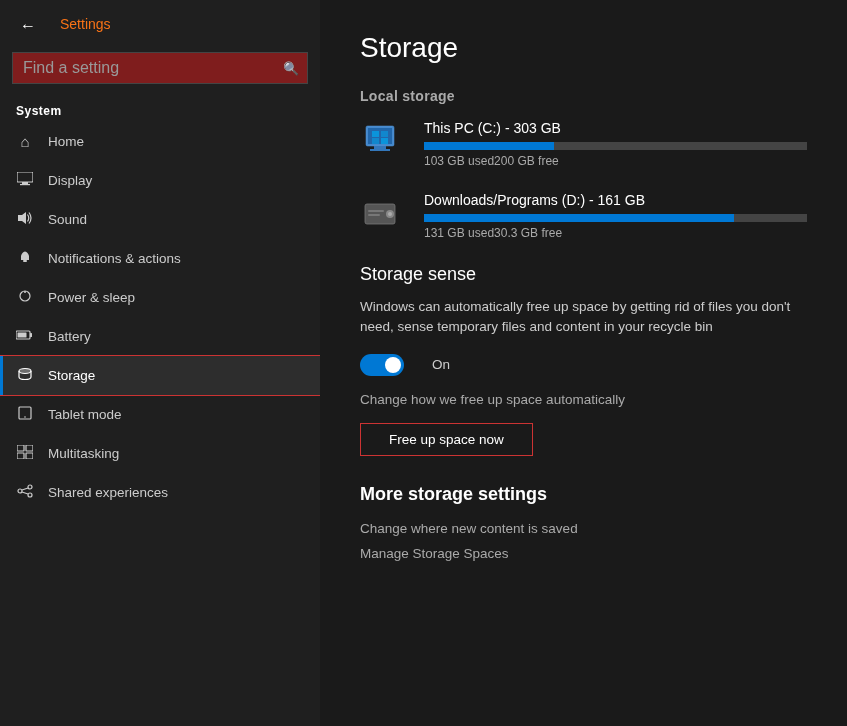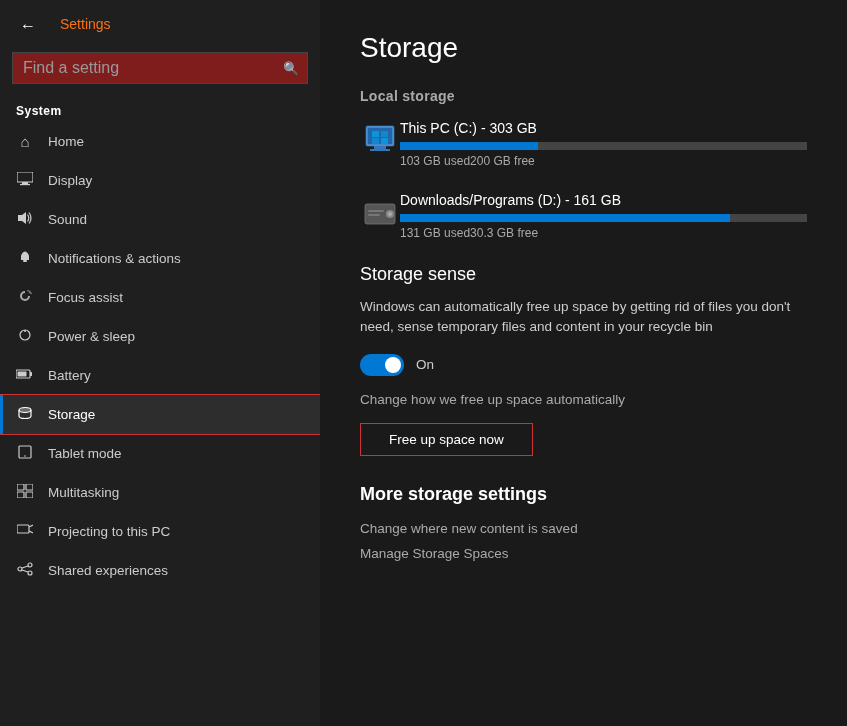--- a/index.html
+++ b/index.html
@@ -143,21 +143,21 @@
       font-weight: 600;
       color: #aaaaaa;
       letter-spacing: 0.3px;
       margin-bottom: 16px;
     }
 
     
     .drive-item {
       display: flex;
       align-items: flex-start;
-      gap: 0;
+      gap: 24px;
       margin-bottom: 24px;
     }
 
     .drive-icon {
       width: 40px;
       height: 40px;
       display: flex;
       align-items: center;
       justify-content: center;
       flex-shrink: 0;
@@ -214,21 +214,21 @@
     .storage-sense-desc {
       font-size: 13.5px;
       color: #cccccc;
       line-height: 1.5;
       margin-bottom: 16px;
     }
 
     .toggle-row {
       display: flex;
       align-items: center;
-      gap: 12px;
+      gap: 28px;
       margin-bottom: 16px;
     }
 
     .toggle {
       position: relative;
       width: 44px;
       height: 22px;
       background: #0078d4;
       border-radius: 11px;
       cursor: pointer;
@@ -333,29 +333,20 @@
         <svg width="16" height="14" viewBox="0 0 16 14" fill="currentColor">
             <path d="M8,1 Q8,1 8,1.5 Q5,2 4,6 L4,10 L12,10 L12,6 Q11,2 8,1.5 Q8,1 8,1Z"></path>
             <rect x="6" y="10" width="4" height="2" rx="1"></rect>
           </svg>
       </span>
       <span>Notifications &amp; actions</span>
     </div>
     <div class="nav-item">
       <span class="icon">
         <svg width="16" height="14" viewBox="0 0 16 14" fill="currentColor">
-            <path d="M8,2 A5,5 0 1,0 13,7 L11,7 A3,3 0 1,1 8,4Z" opacity="0.8"></path>
-            <path d="M10,1 Q14,1 15,5 L13,5 Q12,2 10,2Z" opacity="0.5"></path>
-          </svg>
-      </span>
-      <span>Focus assist</span>
-    </div>
-    <div class="nav-item">
-      <span class="icon">
-        <svg width="16" height="14" viewBox="0 0 16 14" fill="currentColor">
             <circle cx="8" cy="7" r="5" fill="none" stroke="currentColor" stroke-width="1.2"></circle>
             <line x1="8" y1="2" x2="8" y2="4" stroke="currentColor" stroke-width="1.5"></line>
           </svg>
       </span>
       <span>Power &amp; sleep</span>
     </div>
     <div class="nav-item">
       <span class="icon">
         <svg width="18" height="14" viewBox="0 0 18 14" fill="currentColor">
             <rect x="0" y="3" width="14" height="8" rx="1" fill="none" stroke="currentColor" stroke-width="1.2"></rect>
@@ -387,30 +378,20 @@
     <div class="nav-item">
       <span class="icon">
         <svg width="16" height="14" viewBox="0 0 16 14" fill="currentColor">
             <rect x="0" y="0" width="7" height="6" rx="0.5" fill="none" stroke="currentColor" stroke-width="1.2"></rect>
             <rect x="9" y="0" width="7" height="6" rx="0.5" fill="none" stroke="currentColor" stroke-width="1.2"></rect>
             <rect x="0" y="8" width="7" height="6" rx="0.5" fill="none" stroke="currentColor" stroke-width="1.2"></rect>
             <rect x="9" y="8" width="7" height="6" rx="0.5" fill="none" stroke="currentColor" stroke-width="1.2"></rect>
           </svg>
       </span>
       <span>Multitasking</span>
-    </div>
-    <div class="nav-item">
-      <span class="icon">
-        <svg width="16" height="14" viewBox="0 0 16 14" fill="currentColor">
-            <rect x="0" y="2" width="12" height="8" rx="1" fill="none" stroke="currentColor" stroke-width="1.2"></rect>
-            <line x1="12" y1="4" x2="16" y2="2" stroke="currentColor" stroke-width="1.2"></line>
-            <line x1="12" y1="8" x2="16" y2="10" stroke="currentColor" stroke-width="1.2"></line>
-          </svg>
-      </span>
-      <span>Projecting to this PC</span>
     </div>
     <div class="nav-item">
       <span class="icon">
         <svg width="16" height="14" viewBox="0 0 16 14" fill="currentColor">
             <circle cx="3" cy="7" r="2" fill="none" stroke="currentColor" stroke-width="1.2"></circle>
             <circle cx="13" cy="3" r="2" fill="none" stroke="currentColor" stroke-width="1.2"></circle>
             <circle cx="13" cy="11" r="2" fill="none" stroke="currentColor" stroke-width="1.2"></circle>
             <line x1="5" y1="6" x2="11" y2="4" stroke="currentColor" stroke-width="1.1"></line>
             <line x1="5" y1="8" x2="11" y2="10" stroke="currentColor" stroke-width="1.1"></line>
           </svg>

